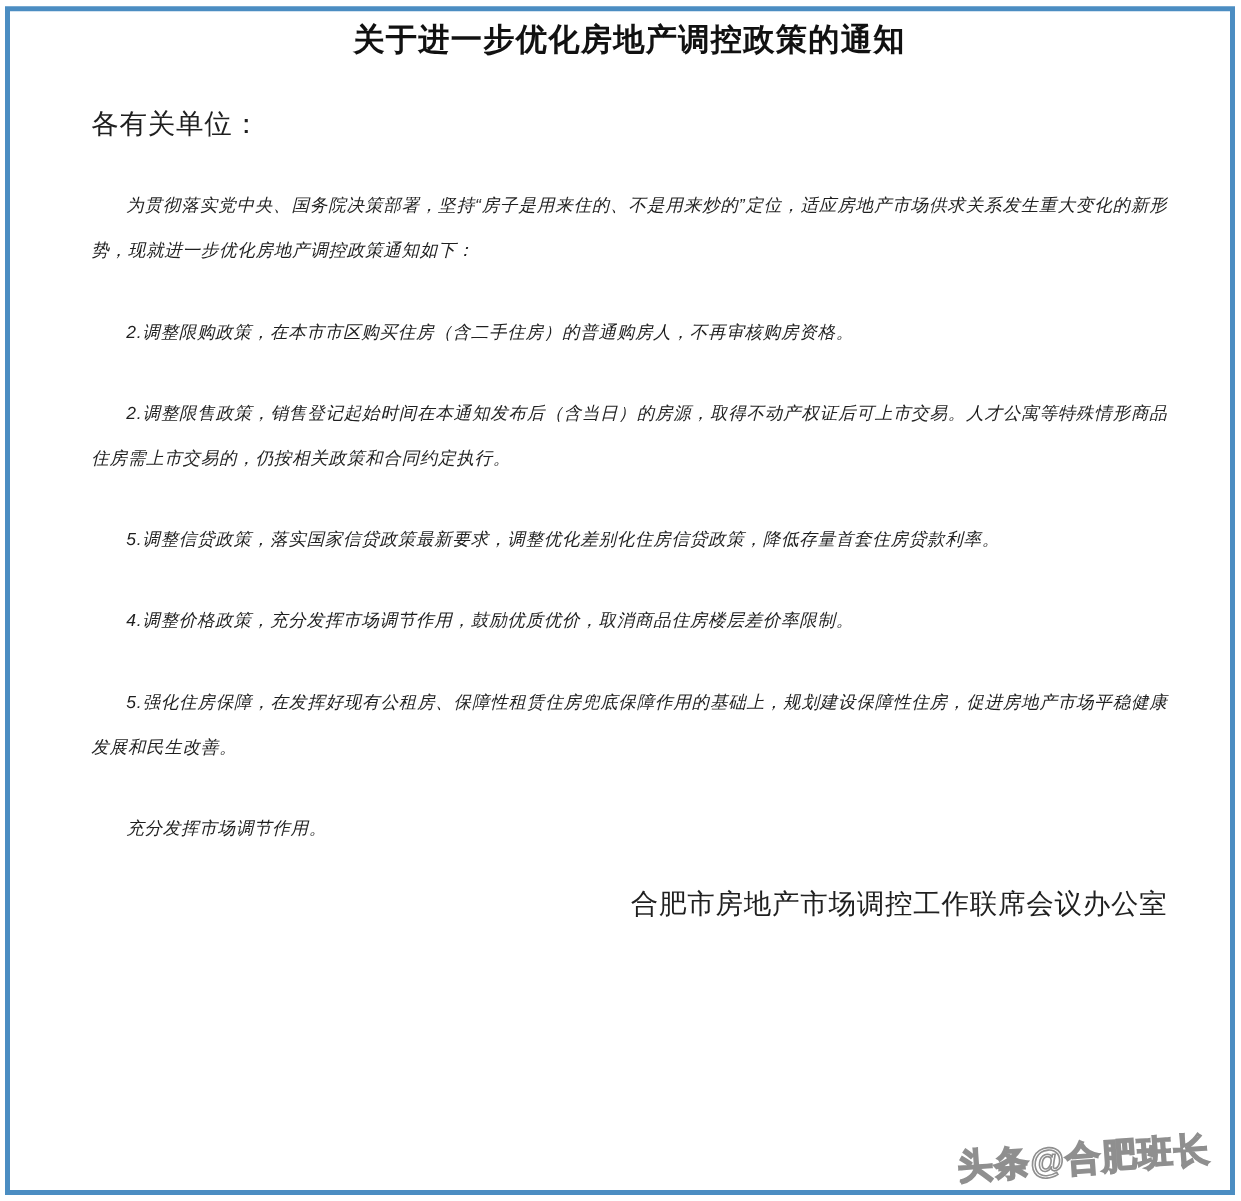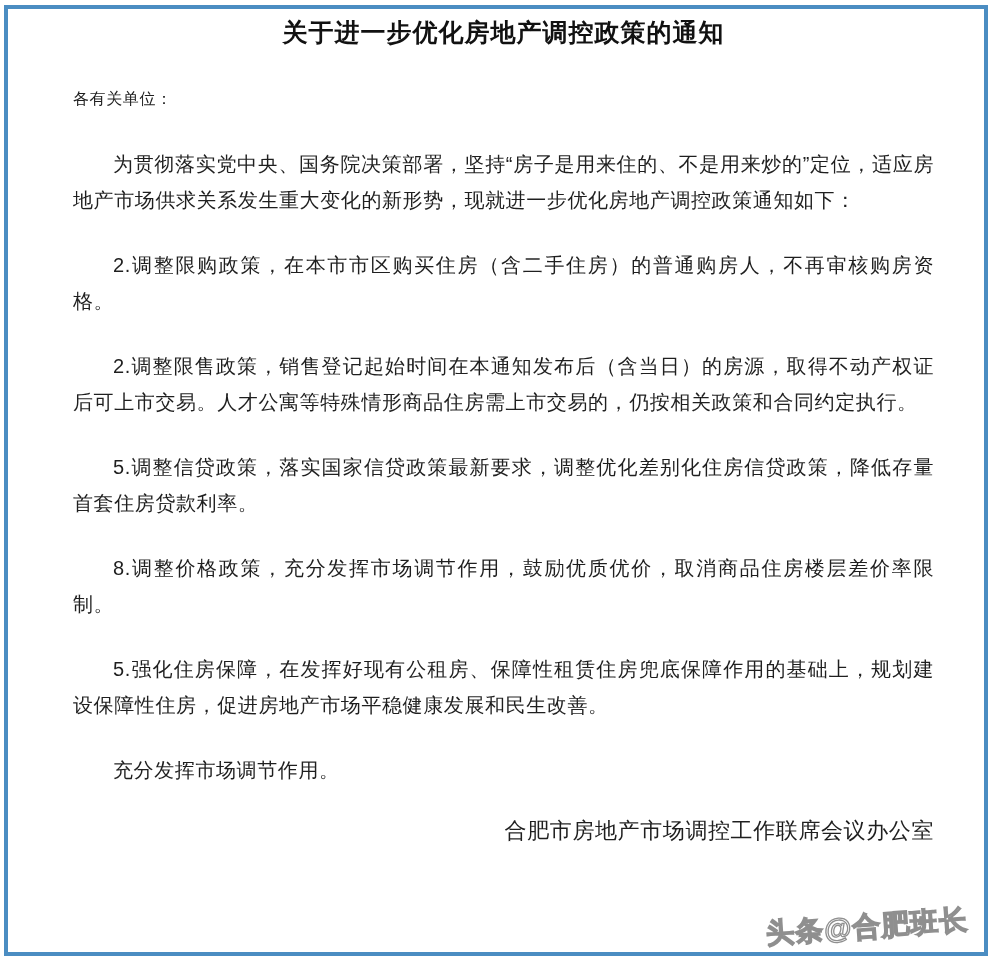--- a/index.html
+++ b/index.html
@@ -26,32 +26,33 @@
     margin: 0;
     font-size: 25px;
     font-weight: 700;
     line-height: 34px;
     text-align: center;
     letter-spacing: 1px;
     color: #111111;
   }
   .salutation {
     margin: 32px 0 0 0;
-    font-size: 16px;
+    font-size: 22px;
     line-height: 36px;
     letter-spacing: 0.6px;
   }
   .para {
     margin: 29px 0 0 0;
-    font-size: 20px;
+    font-size: 14px;
     line-height: 36px;
     letter-spacing: 0.6px;
     text-align: justify;
     text-justify: inter-ideograph;
     text-indent: 2em;
+    font-style: italic;
   }
   .signoff {
     margin: 24px 0 0 0;
     text-align: right;
     font-size: 22px;
     line-height: 38px;
     letter-spacing: 0.6px;
   }
   .signoff div { white-space: nowrap; }
   .watermark {
@@ -74,21 +75,21 @@
 
 <div class="notice" style="border-color: rgb(75, 141, 194); color: rgb(31, 31, 31);">
   <h1 class="title">关于进一步优化房地产调控政策的通知</h1>
 
   <div class="salutation">各有关单位：</div>
 
   <p class="para">为贯彻落实党中央、国务院决策部署，坚持“房子是用来住的、不是用来炒的”定位，适应房地产市场供求关系发生重大变化的新形势，现就进一步优化房地产调控政策通知如下：</p>
   <p class="para">2.调整限购政策，在本市市区购买住房（含二手住房）的普通购房人，不再审核购房资格。</p>
   <p class="para">2.调整限售政策，销售登记起始时间在本通知发布后（含当日）的房源，取得不动产权证后可上市交易。人才公寓等特殊情形商品住房需上市交易的，仍按相关政策和合同约定执行。</p>
   <p class="para">5.调整信贷政策，落实国家信贷政策最新要求，调整优化差别化住房信贷政策，降低存量首套住房贷款利率。</p>
-  <p class="para">8.调整价格政策，充分发挥市场调节作用，鼓励优质优价，取消商品住房楼层差价率限制。</p>
+  <p class="para">4.调整价格政策，充分发挥市场调节作用，鼓励优质优价，取消商品住房楼层差价率限制。</p>
   <p class="para">5.强化住房保障，在发挥好现有公租房、保障性租赁住房兜底保障作用的基础上，规划建设保障性住房，促进房地产市场平稳健康发展和民生改善。</p>
   <p class="para">充分发挥市场调节作用。</p>
 
   <div class="signoff">
     <div>合肥市房地产市场调控工作联席会议办公室</div>
   </div>
 
   <div class="watermark">头条@合肥班长</div>
 </div>
 

